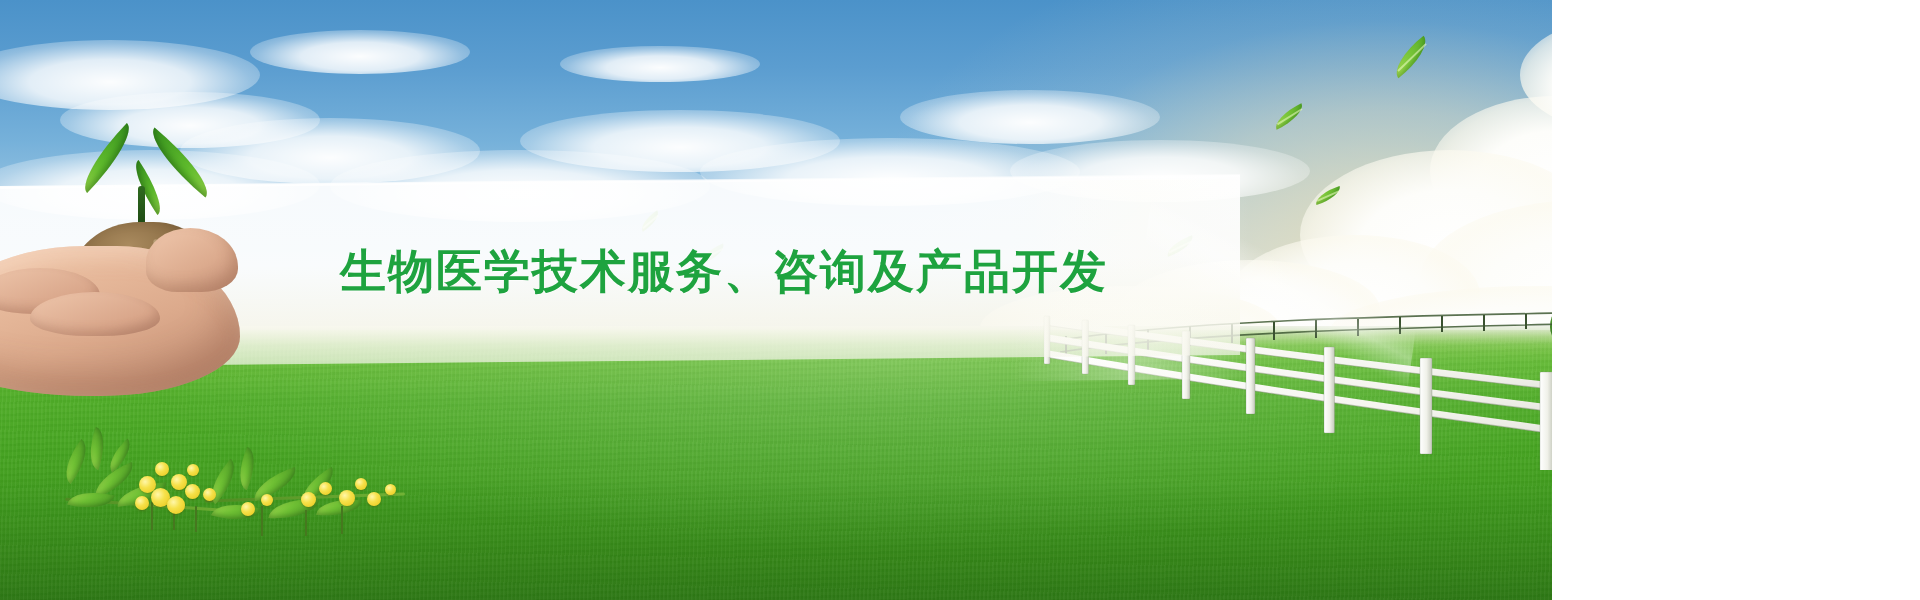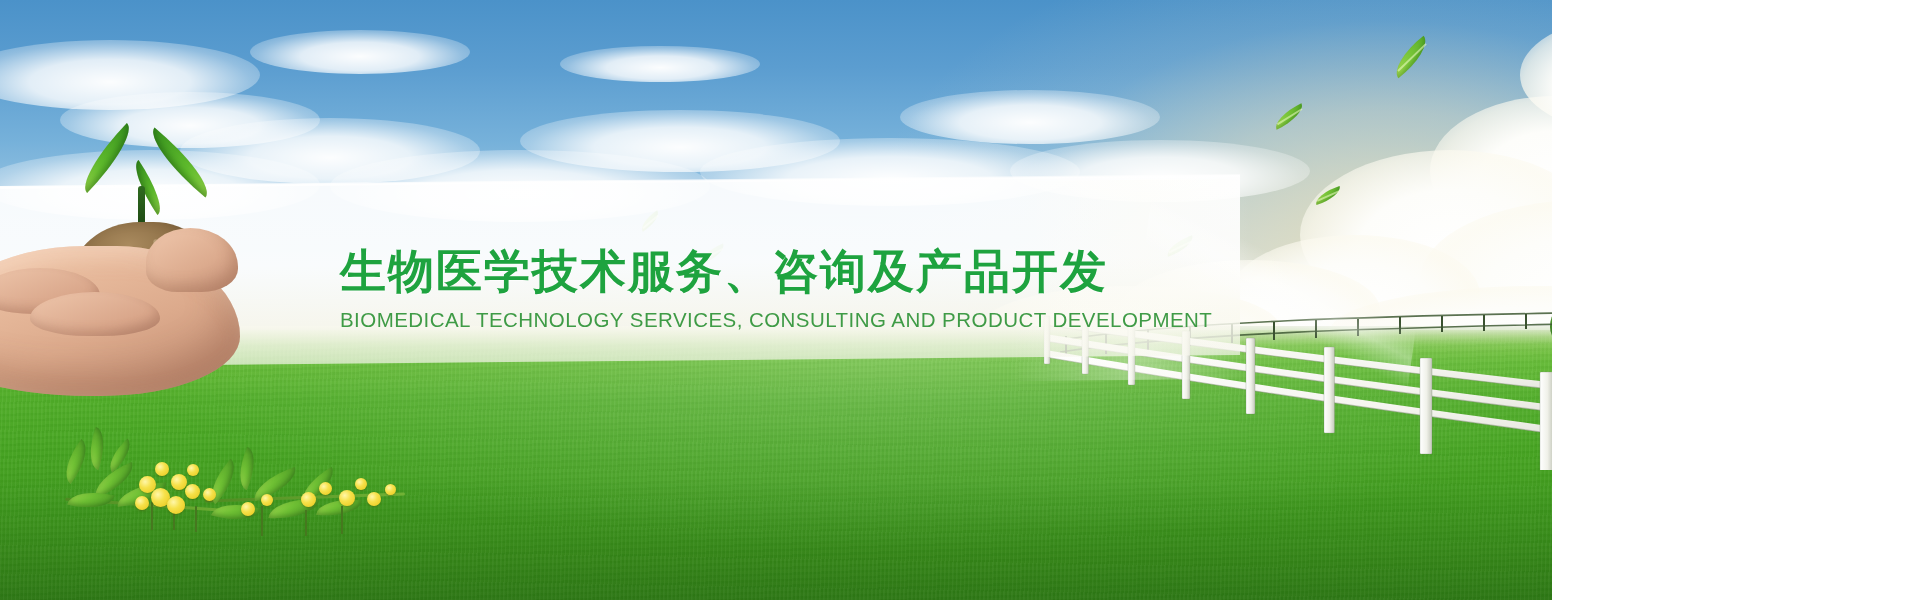--- a/index.html
+++ b/index.html
@@ -364,21 +364,20 @@
     </g>
   </svg>
 
   <div class="band"></div>
   <div class="band-edge-top"></div>
   <div class="band-fade"></div>
   <div class="lens"></div>
 
   <div class="title-wrap">
     <div class="title-cn">生物医学技术服务、咨询及产品开发</div>
-    <div class="title-en">BIOMEDICAL TECHNOLOGY SERVICES, CONSULTING AND PRODUCT DEVELOPMENT</div>
   </div>
 
   <div class="hand-grp">
     <div class="sleaf" style="left:98px;top:-2px;width:78px;height:20px;transform:rotate(-46deg);border-radius:100% 0 100% 0;"></div>
     <div class="sleaf" style="left:168px;top:2px;width:84px;height:21px;transform:rotate(40deg) scaleX(-1);border-radius:100% 0 100% 0;"></div>
     <div class="sleaf" style="left:150px;top:30px;width:56px;height:15px;transform:rotate(56deg) scaleX(-1);border-radius:100% 0 100% 0;"></div>
     <div class="sprout-stem"></div>
     <div class="soil">
       <div class="soil-tex"></div>
     </div>

